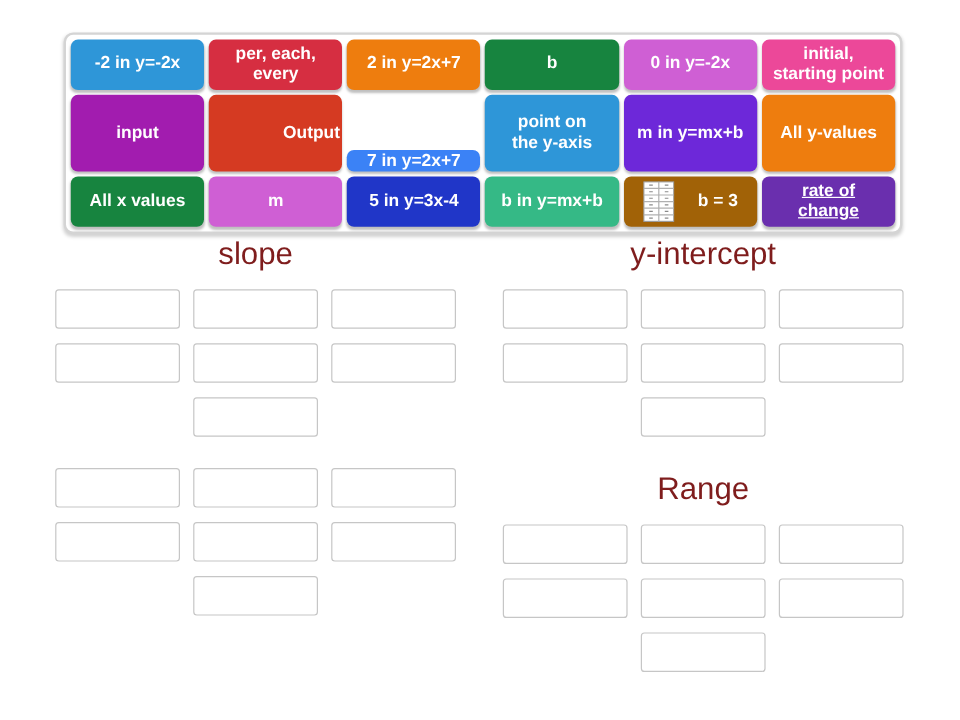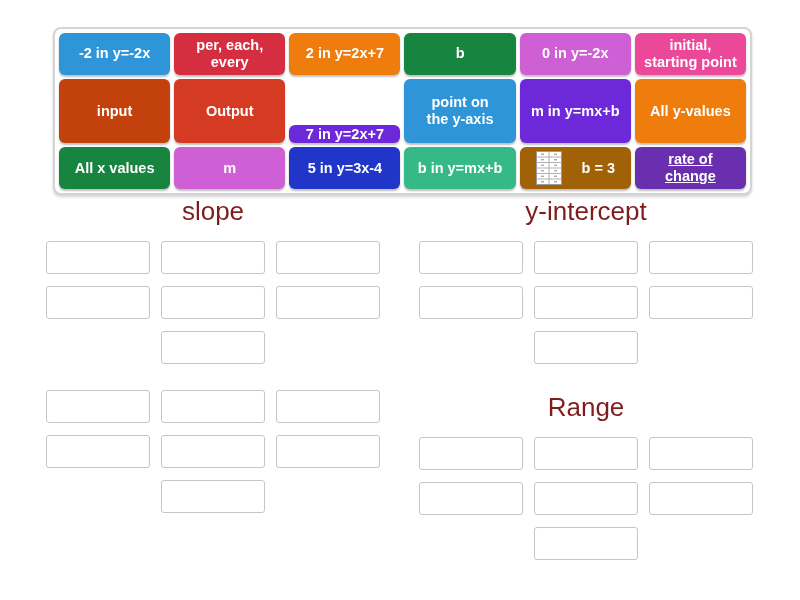--- a/index.html
+++ b/index.html
@@ -97,27 +97,27 @@
       <span class="tile-label">b</span>
     </div>
     <div class="tile" style="background-color: rgb(207, 95, 212);">
       <span class="tile-label">0 in y=-2x</span>
     </div>
     <div class="tile" style="background-color: #ec4899;">
       <span class="tile-label">initial,
 starting point</span>
     </div>
 
-    <div class="tile" style="background-color: #c2410c;">
+    <div class="tile" style="background-color: #a21caf;">
       <span class="tile-label">input</span>
     </div>
-    <div class="tile" style="background-color: rgb(213, 58, 34);">
+    <div class="tile" style="background-color: rgb(213, 58, 34); justify-content: flex-end;">
       <span class="tile-label">Output</span>
     </div>
-    <div class="tile" style="background-color: #6d28d9; margin-top: 46px;">
+    <div class="tile" style="background-color: #3b82f6; margin-top: 46px;">
       <span class="tile-label">7 in y=2x+7</span>
     </div>
     <div class="tile" style="background-color: rgb(46, 150, 216);">
       <span class="tile-label">point on
 the y-axis</span>
     </div>
     <div class="tile" style="background-color: #6d28d9; justify-content: center;">
       <span class="tile-label">m in y=mx+b</span>
     </div>
     <div class="tile" style="background-color: rgb(238, 125, 14);">

